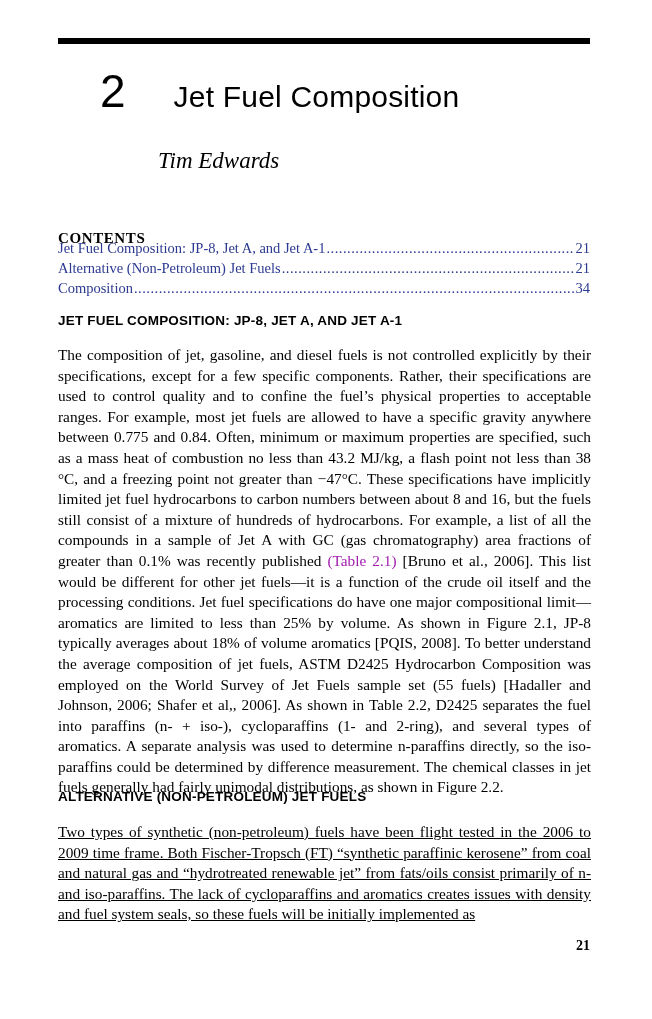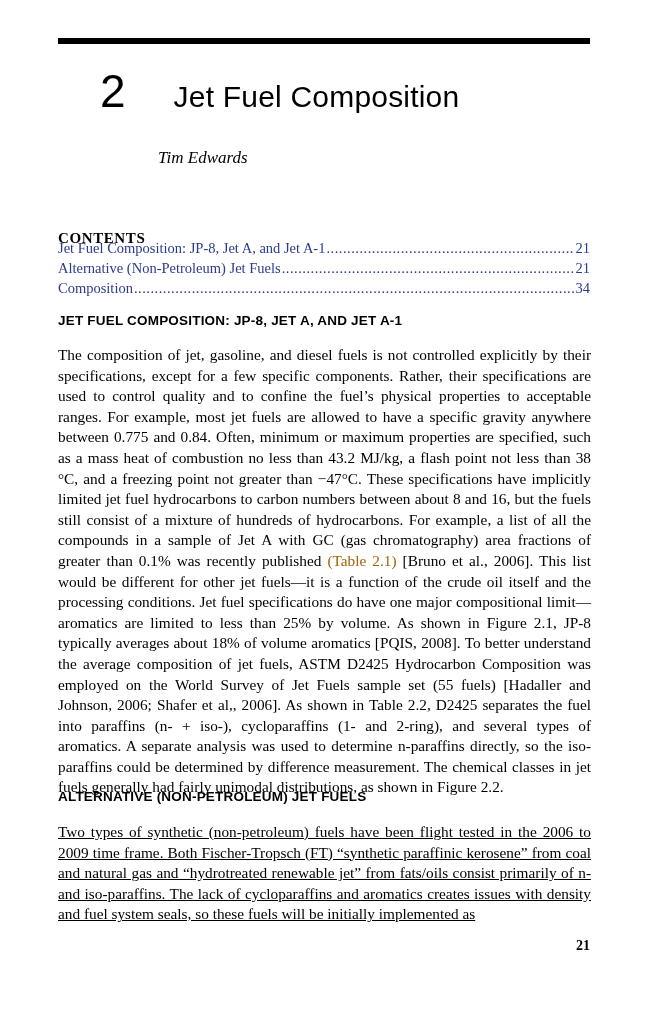--- a/index.html
+++ b/index.html
@@ -46,21 +46,21 @@
     line-height: 1;
     margin-left: 48px;
     letter-spacing: 0.2px;
   }
   .author {
     position: absolute;
     left: 158px;
     top: 148px;
     font-family: "Liberation Serif", serif;
     font-style: italic;
-    font-size: 17px;
+    font-size: 23px;
   }
   .contents-head {
     position: absolute;
     left: 58px;
     top: 203px;
     font-family: "Liberation Serif", serif;
     font-weight: bold;
     font-size: 15px;
     letter-spacing: 0.6px;
     margin-top: 27px;
@@ -118,21 +118,21 @@
     text-decoration: underline;
   }
   p.para {
     margin: 0;
     font-size: 15.3px;
     line-height: 20.6px;
     text-align: justify;
     text-justify: inter-word;
     hyphens: none;
   }
-  .link { color: #a16207; }
+  .link { color: #a21caf; }
   .folio {
     position: absolute;
     right: 62px;
     top: 938px;
     font-family: "Liberation Serif", serif;
     font-weight: bold;
     font-size: 14px;
   }
 </style>
 </head>

